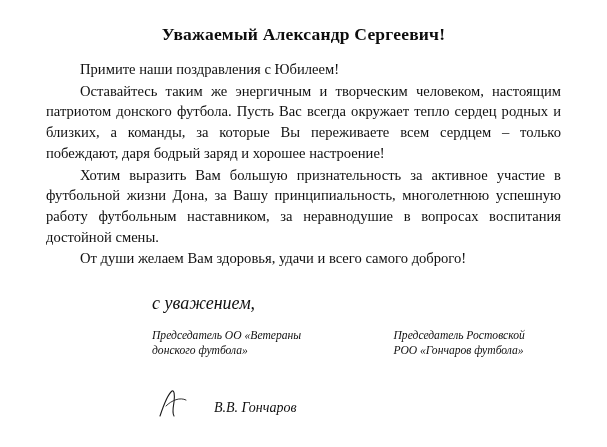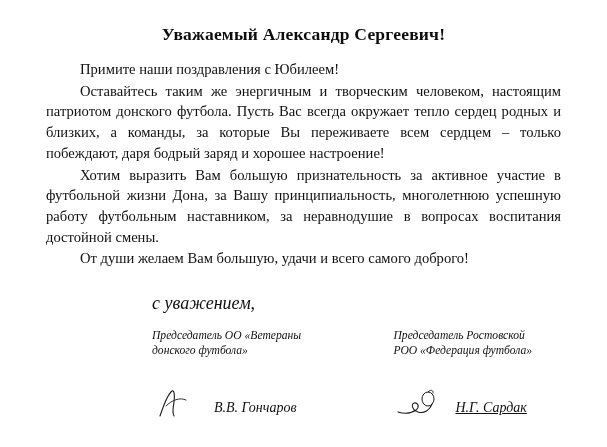--- a/index.html
+++ b/index.html
@@ -98,21 +98,21 @@
 <body>
 
 <div class="page">
 
   <div class="title">Уважаемый Александр Сергеевич!</div>
 
   <div class="body-text">
     <p>Примите наши поздравления с Юбилеем!</p>
     <p>Оставайтесь таким же энергичным и творческим человеком, настоящим патриотом донского футбола. Пусть Вас всегда окружает тепло сердец родных и близких, а команды, за которые Вы переживаете всем сердцем – только побеждают, даря бодрый заряд и хорошее настроение!</p>
     <p>Хотим выразить Вам большую признательность за активное участие в футбольной жизни Дона, за Вашу принципиальность, многолетнюю успешную работу футбольным наставником, за неравнодушие в вопросах воспитания достойной смены.</p>
-    <p>От души желаем Вам большую, удачи и всего самого доброго!</p>
+    <p>От души желаем Вам здоровья, удачи и всего самого доброго!</p>
   </div>
 
   <div class="signoff-block">
     <span class="signoff">с уважением,</span>
   </div>
 
   <div class="sign-cols">
 
     <div class="sign-col">
       <div class="sign-role">Председатель ОО «Ветераны</div>
@@ -123,27 +123,17 @@
             <path d="M8 28 C12 16, 16 6, 20 3 C22 2, 23 6, 22 14 C21 20, 20 25, 22 28" stroke="#1a1a1a" stroke-width="1.1" fill="none" stroke-linecap="round"></path>
             <path d="M14 18 C20 12, 28 9, 34 12" stroke="#1a1a1a" stroke-width="0.9" fill="none" stroke-linecap="round"></path>
           </svg>
         </div>
         <span class="sign-name nounderline">В.В. Гончаров</span>
       </div>
     </div>
 
     <div class="sign-col">
       <div class="sign-role">Председатель Ростовской</div>
-      <div class="sign-role">РОО «Федерация футбола»</div>
-      <div class="sign-row">
-        <div class="scribble">
-          <svg width="62" height="30" viewBox="0 0 62 30">
-            <path d="M4 24 C10 26, 16 26, 22 22 C26 19, 24 14, 20 15 C17 16, 18 22, 24 24 C30 26, 36 22, 38 16" stroke="#1a1a1a" stroke-width="1.1" fill="none" stroke-linecap="round"></path>
-            <ellipse cx="34" cy="11" rx="6" ry="7" stroke="#1a1a1a" stroke-width="1" fill="none"></ellipse>
-            <path d="M34 4 C36 1, 40 2, 39 5" stroke="#1a1a1a" stroke-width="0.9" fill="none" stroke-linecap="round"></path>
-          </svg>
-        </div>
-        <span class="sign-name">Н.Г. Сардак</span>
-      </div>
+      <div class="sign-role">РОО «Гончаров футбола»</div>
     </div>
 
   </div>
 </div>
 
 </body></html>

